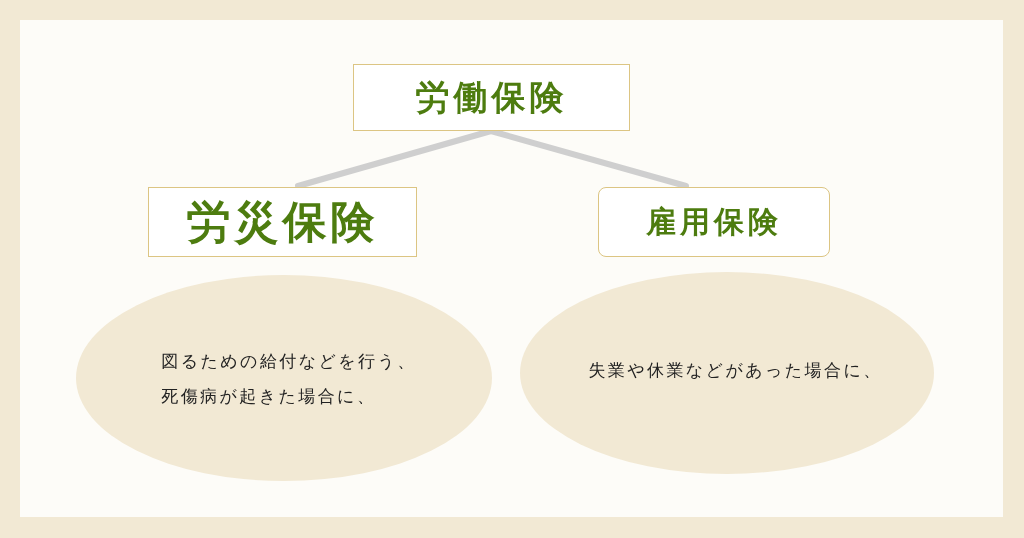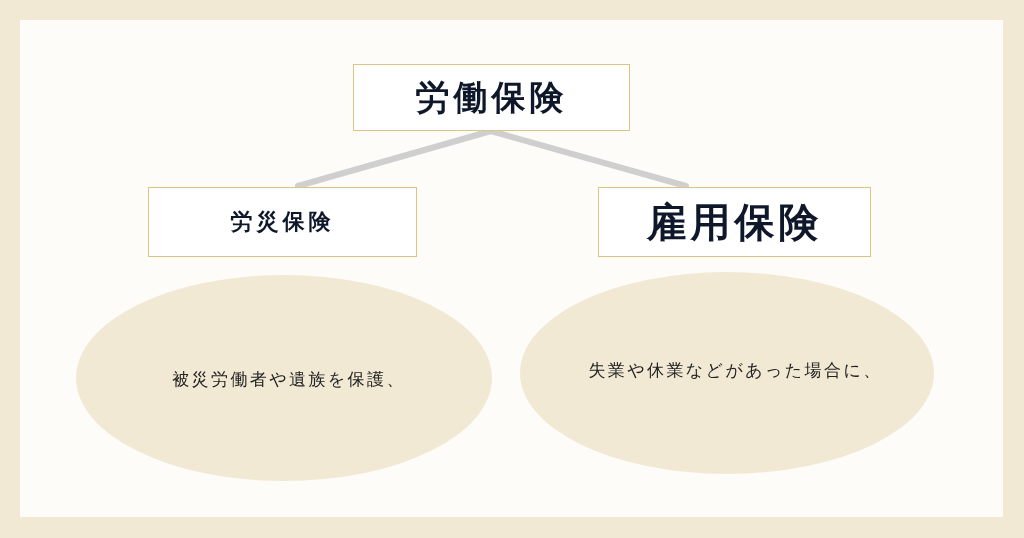--- a/index.html
+++ b/index.html
@@ -13,27 +13,27 @@
       position: absolute; left: 20px; top: 20px;
       width: 983px; height: 497px;
       background: #fdfcf8;
     }
     .connectors { position: absolute; left: 0; top: 0; width: 1024px; height: 538px; }
     .box {
       position: absolute; box-sizing: border-box;
       background: #ffffff;
       border: 1.5px solid #dcc583;
       display: flex; align-items: center; justify-content: center;
-      color: #0f172a;
+      color: #4d7c0f;
       font-weight: bold;
       letter-spacing: 4px;
     }
     .box-top { left: 353px; top: 64px; width: 277px; height: 67px; font-size: 34px; }
-    .box-left { left: 148px; top: 187px; width: 269px; height: 70px; font-size: 22px; }
-    .box-right { left: 598px; top: 187px; width: 273px; height: 70px; font-size: 40px; }
+    .box-left { left: 148px; top: 187px; width: 269px; height: 70px; font-size: 44px; }
+    .box-right { left: 598px; top: 187px; width: 232px; height: 70px; font-size: 30px; border-radius: 8px; }
     .ellipse {
       position: absolute; background: #f2e9d4; border-radius: 50%;
       display: flex; align-items: center; justify-content: center;
     }
     .ellipse-left { left: 76px; top: 275px; width: 416px; height: 206px; }
     .ellipse-right { left: 520px; top: 272px; width: 414px; height: 202px; }
     .desc {
       color: #222; font-size: 17px; line-height: 35px; letter-spacing: 2.4px;
       white-space: nowrap;
     }
@@ -58,21 +58,22 @@
 <div class="box box-left">
   <span>労災保険</span>
 </div>
 
 <div class="box box-right">
   <span>雇用保険</span>
 </div>
 
 <div class="ellipse ellipse-left">
   <div class="desc">
-    <span class="desc-line">被災労働者や遺族を保護、</span>
+    <span class="desc-line">図るための給付などを行う、</span>
+    <span class="desc-line">死傷病が起きた場合に、</span>
   </div>
 </div>
 
 <div class="ellipse ellipse-right">
   <div class="desc">
     <span class="desc-line">失業や休業などがあった場合に、</span>
   </div>
 </div>
 
 </body></html>

